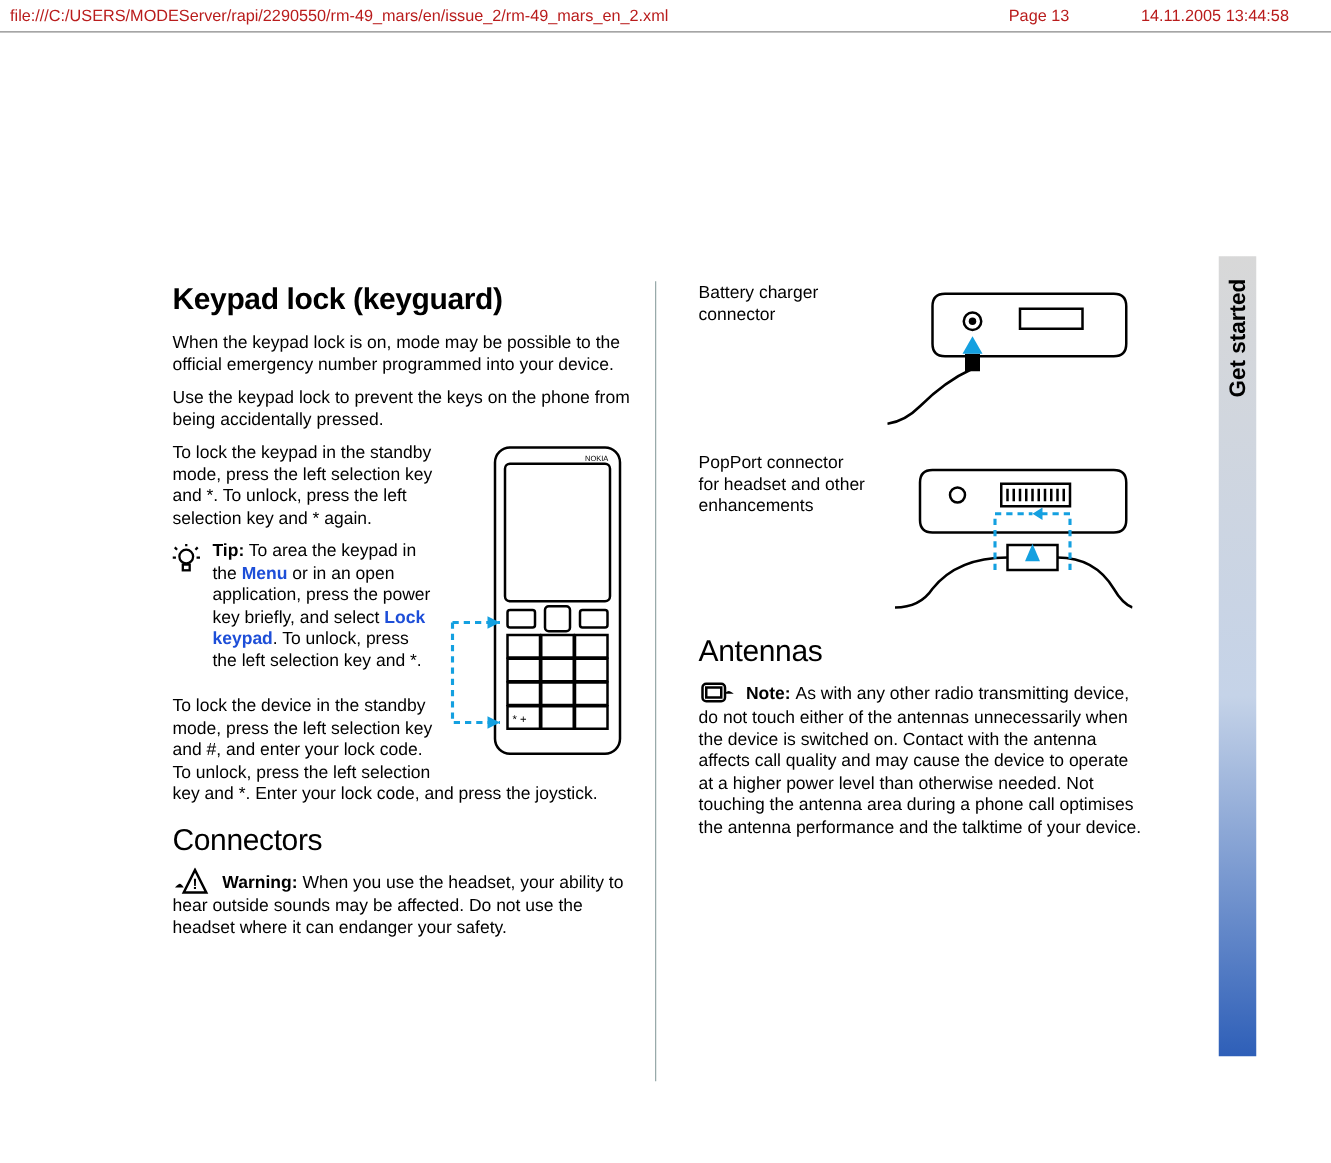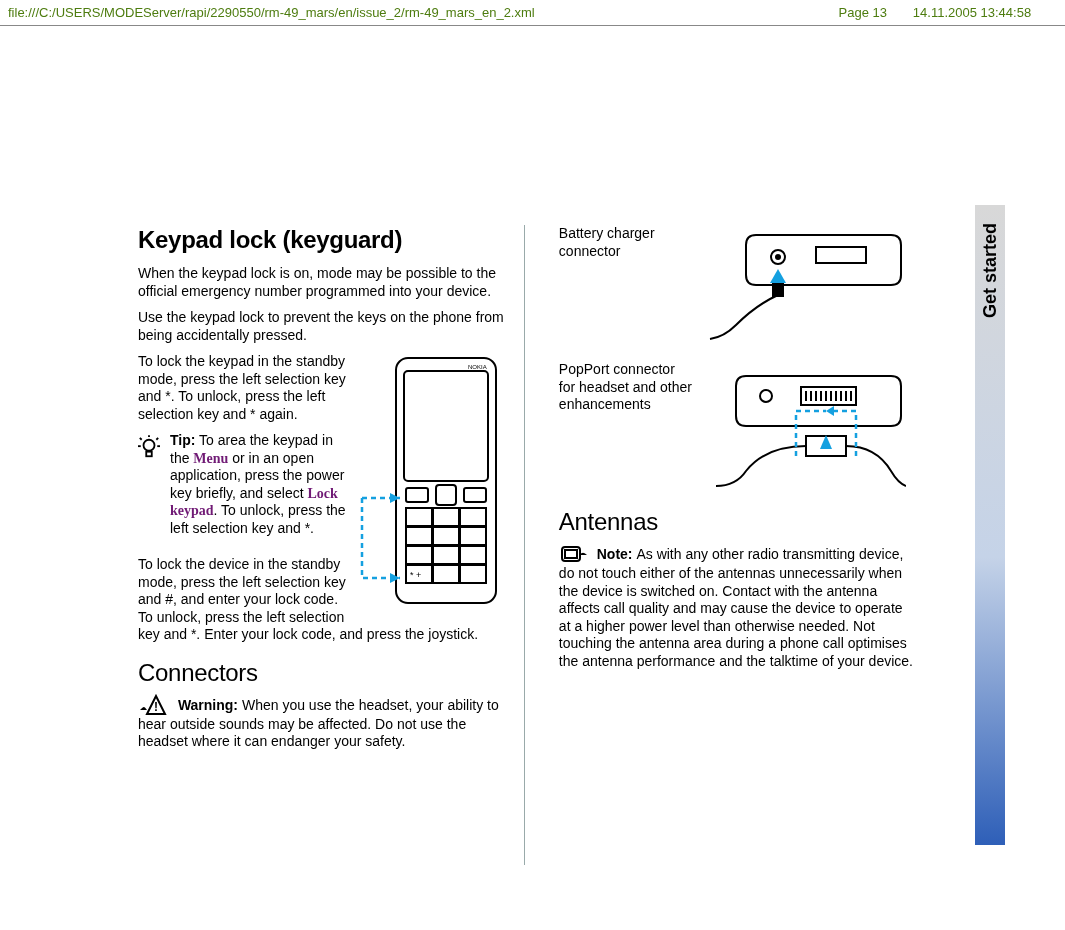--- a/index.html
+++ b/index.html
@@ -13,25 +13,25 @@
   .header-band {
     position: absolute;
     top: 0; left: 0;
     width: 1065px;
     height: 26px;
     display: flex;
     align-items: center;
     padding: 0 8px;
     font-size: 13px;
     font-family: Arial, sans-serif;
-    color: #4d7c0f;
+    color: #b91c1c;
     border-bottom: 1px solid #888;
   }
   .header-file { flex: 1; }
-  .header-page { width: 80px; text-align: right; }
+  .header-page { width: 80px; text-align: left; }
   .header-ts   { width: 170px; text-align: center; }
 
   .page {
     position: absolute;
     top: 55px;
     left: 60px;
     width: 950px;
     height: 870px;
   }
 
@@ -82,21 +82,21 @@
     letter-spacing: -0.3px;
   }
   h2.sub {
     font-size: 24px;
     font-weight: 400;
     margin: 14px 0 6px 0;
     letter-spacing: -0.3px;
   }
   p { margin: 0 0 9px 0; }
   strong { font-weight: 700; }
-  .menu-link { color: #701a75; font-weight: 700; font-family: Liberation Serif, serif; }
+  .menu-link { color: #1d4ed8; font-weight: 700; }
 
   .tip-row {
     display: flex;
     align-items: flex-start;
     gap: 10px;
     margin: 2px 0 10px 0;
   }
   .tip-icon {
     width: 22px;
     height: 26px;

